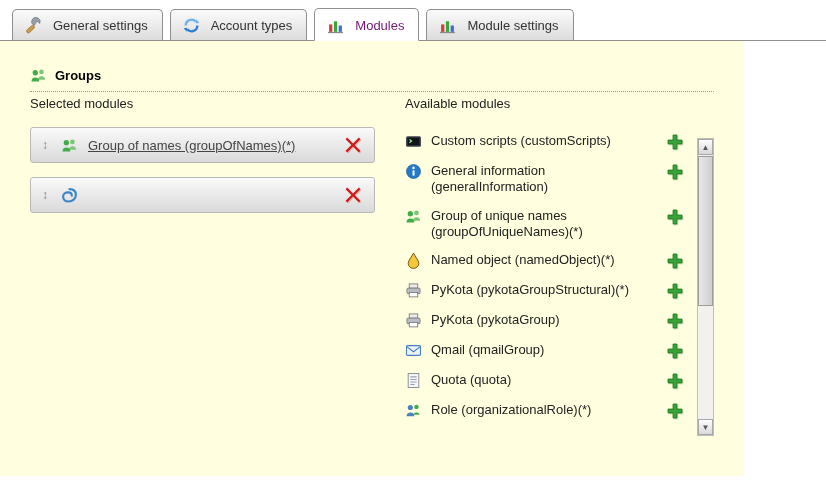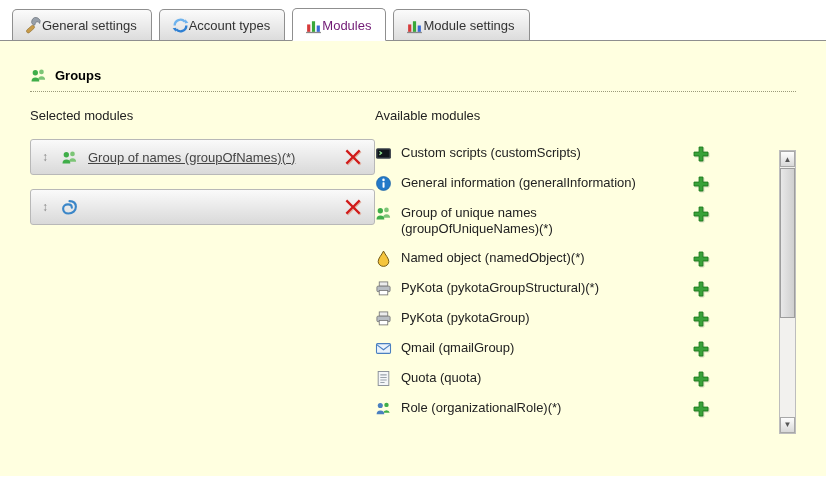--- a/index.html
+++ b/index.html
@@ -2,39 +2,39 @@
 <html><head>
 <meta charset="utf-8">
 <style>
   * { box-sizing: border-box; margin: 0; padding: 0; }
   html,body { width:826px; height:482px; background:#ffffff; overflow:hidden;
     font-family:"Liberation Sans", sans-serif; font-size:13px; color:#222; }
 
   
   .tabbar { display:flex; align-items:flex-end; padding:9px 12px 0 12px;
     border-bottom:1px solid #8f8f8f; background:#fff; height:41px; }
-  .tab { display:inline-flex; align-items:center; gap:0; padding:7px 14px 6px 12px;
+  .tab { display:inline-flex; align-items:center; gap:11px; padding:7px 14px 6px 12px;
     border:1px solid #8f8f8f; border-bottom:none; border-radius:5px 5px 0 0;
     background:linear-gradient(#fbfbfb,#dcdcdc); margin-right:7px; cursor:default;
     color:#333; white-space:nowrap; }
   .tab.active { background:#ffffff; border-bottom:1px solid #ffffff;
     margin-bottom:-1px; padding-top:8px; font-weight:normal; color:#701a75; }
   .tab .icon { width:17px; height:17px; display:inline-block; }
   .tab .icon svg { width:100%; height:100%; display:block; }
 
   
-  .content { position:absolute; left:0; top:41px; width:826px; height:435px;
+  .content { position:absolute; left:0; top:41px; width:744px; height:435px;
     background:#FFFFE0; }
   .section-title { display:flex; align-items:center; gap:8px;
     margin:26px 30px 0 30px; padding-bottom:7px;
     border-bottom:1px dotted #9a9a7a; font-weight:bold; color:#000; }
   .section-title .icon { width:17px; height:17px; }
   .section-title .icon svg { width:100%; height:100%; display:block; }
 
-  .columns { display:flex; margin:16px 30px 0 30px; }
+  .columns { display:flex; margin:4px 30px 0 30px; gap:30px; }
   .col-left { flex:0 0 345px; }
   .col-right { flex:1; position:relative; }
   .col-heading { margin-bottom:16px; color:#222; }
 
   
   .sel-item { display:flex; align-items:center; gap:10px; height:36px;
     padding:0 12px 0 8px; margin-bottom:14px;
     background:linear-gradient(#fafafa,#d9d9d9); border:1px solid #b8b8b8;
     border-radius:3px; }
   .drag { color:#8a8a8a; font-size:12px; cursor:grab; width:12px; text-align:center; }

